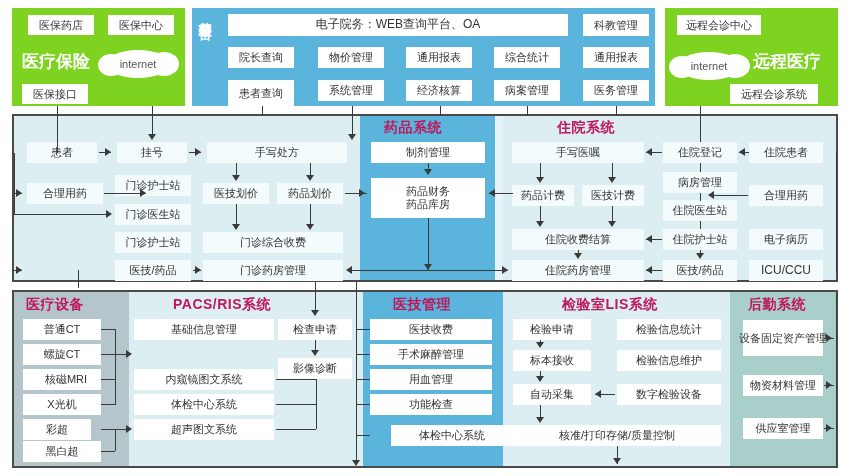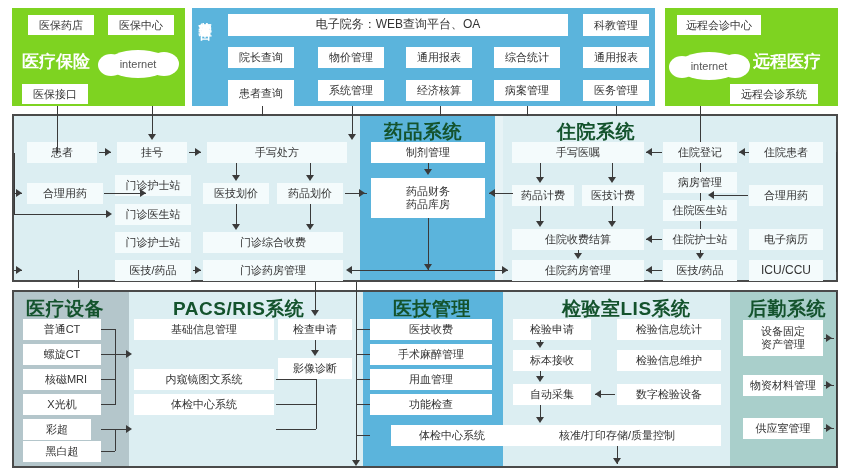--- a/index.html
+++ b/index.html
@@ -27,23 +27,23 @@
     text-align:center;
     line-height:1.15;
     white-space:nowrap;
     border:1px solid #e4e4e4;
   }
   .chip.plain { border:none; }
   .chip.softblue { background:#f4fbfc; border:none; }
 
   .title {
     position:absolute;
-    color:#14532d;
+    color:#be185d;
     font-weight:bold;
-    font-size:19px;
+    font-size:14px;
     white-space:nowrap;
     letter-spacing:0.5px;
   }
 
   .vtitle {
     position:absolute;
     color:#ffffff;
     font-weight:bold;
     font-size:13px;
     writing-mode:vertical-rl;
@@ -188,41 +188,42 @@
   <div class="chip plain" style="left:23px; top:344px; width:78px; height:21px;">螺旋CT</div>
   <div class="chip plain" style="left:23px; top:369px; width:78px; height:21px;padding-left:8px;">核磁MRI</div>
   <div class="chip plain" style="left:23px; top:394px; width:78px; height:21px;">X光机</div>
   <div class="chip plain" style="left:23px; top:419px; width:68px; height:21px;text-align:center;">彩超</div>
   <div class="chip plain" style="left:23px; top:441px; width:78px; height:21px;">黑白超</div>
 
   <div class="title" style="left:173px; top:296px;">PACS/RIS系统</div>
   <div class="chip plain" style="left:134px; top:319px; width:140px; height:21px;text-align:center;">基础信息管理</div>
   <div class="chip plain" style="left:134px; top:369px; width:140px; height:21px;">内窥镜图文系统</div>
   <div class="chip plain" style="left:134px; top:394px; width:140px; height:21px;">体检中心系统</div>
+  <div class="chip plain" style="left:134px; top:419px; width:140px; height:21px;">超声图文系统</div>
   <div class="chip plain" style="left:278px; top:319px; width:74px; height:21px;">检查申请</div>
   <div class="chip plain" style="left:278px; top:358px; width:74px; height:21px;">影像诊断</div>
 
   <div class="title" style="left:393px; top:296px;">医技管理</div>
   <div class="chip plain" style="left:370px; top:319px; width:122px; height:21px;">医技收费</div>
   <div class="chip plain" style="left:370px; top:344px; width:122px; height:21px;">手术麻醉管理</div>
   <div class="chip plain" style="left:370px; top:369px; width:122px; height:21px;">用血管理</div>
   <div class="chip plain" style="left:370px; top:394px; width:122px; height:21px;">功能检查</div>
   <div class="chip plain" style="left:391px; top:425px; width:122px; height:21px;">体检中心系统</div>
 
   <div class="title" style="left:562px; top:296px;">检验室LIS系统</div>
   <div class="chip plain" style="left:513px; top:319px; width:78px; height:21px;">检验申请</div>
   <div class="chip plain" style="left:617px; top:319px; width:104px; height:21px;">检验信息统计</div>
   <div class="chip plain" style="left:513px; top:350px; width:78px; height:21px;">标本接收</div>
   <div class="chip plain" style="left:617px; top:350px; width:104px; height:21px;">检验信息维护</div>
   <div class="chip plain" style="left:513px; top:384px; width:78px; height:21px;">自动采集</div>
   <div class="chip plain" style="left:617px; top:384px; width:104px; height:21px;">数字检验设备</div>
   <div class="chip plain" style="left:513px; top:425px; width:208px; height:21px;">核准/打印存储/质量控制</div>
 
   <div class="title" style="left:748px; top:296px;">后勤系统</div>
-  <div class="chip plain" style="left:743px; top:320px; width:80px; height:36px; flex-direction:column;">
+  <div class="chip plain" style="left:743px; top:320px; width:80px; height:36px; flex-direction:row;">
     <span>设备固定</span>
     <span>资产管理</span>
   </div>
   <div class="chip plain" style="left:743px; top:375px; width:80px; height:21px;">物资材料管理</div>
   <div class="chip plain" style="left:743px; top:418px; width:80px; height:21px;">供应室管理</div>
 
   <div class="vl" style="left:57px; top:106px; height:47px;"></div>
   <div class="vl" style="left:152px; top:106px; height:30px;"></div>
   <div class="ar ar-d" style="left:148px; top:134px;"></div>
 

